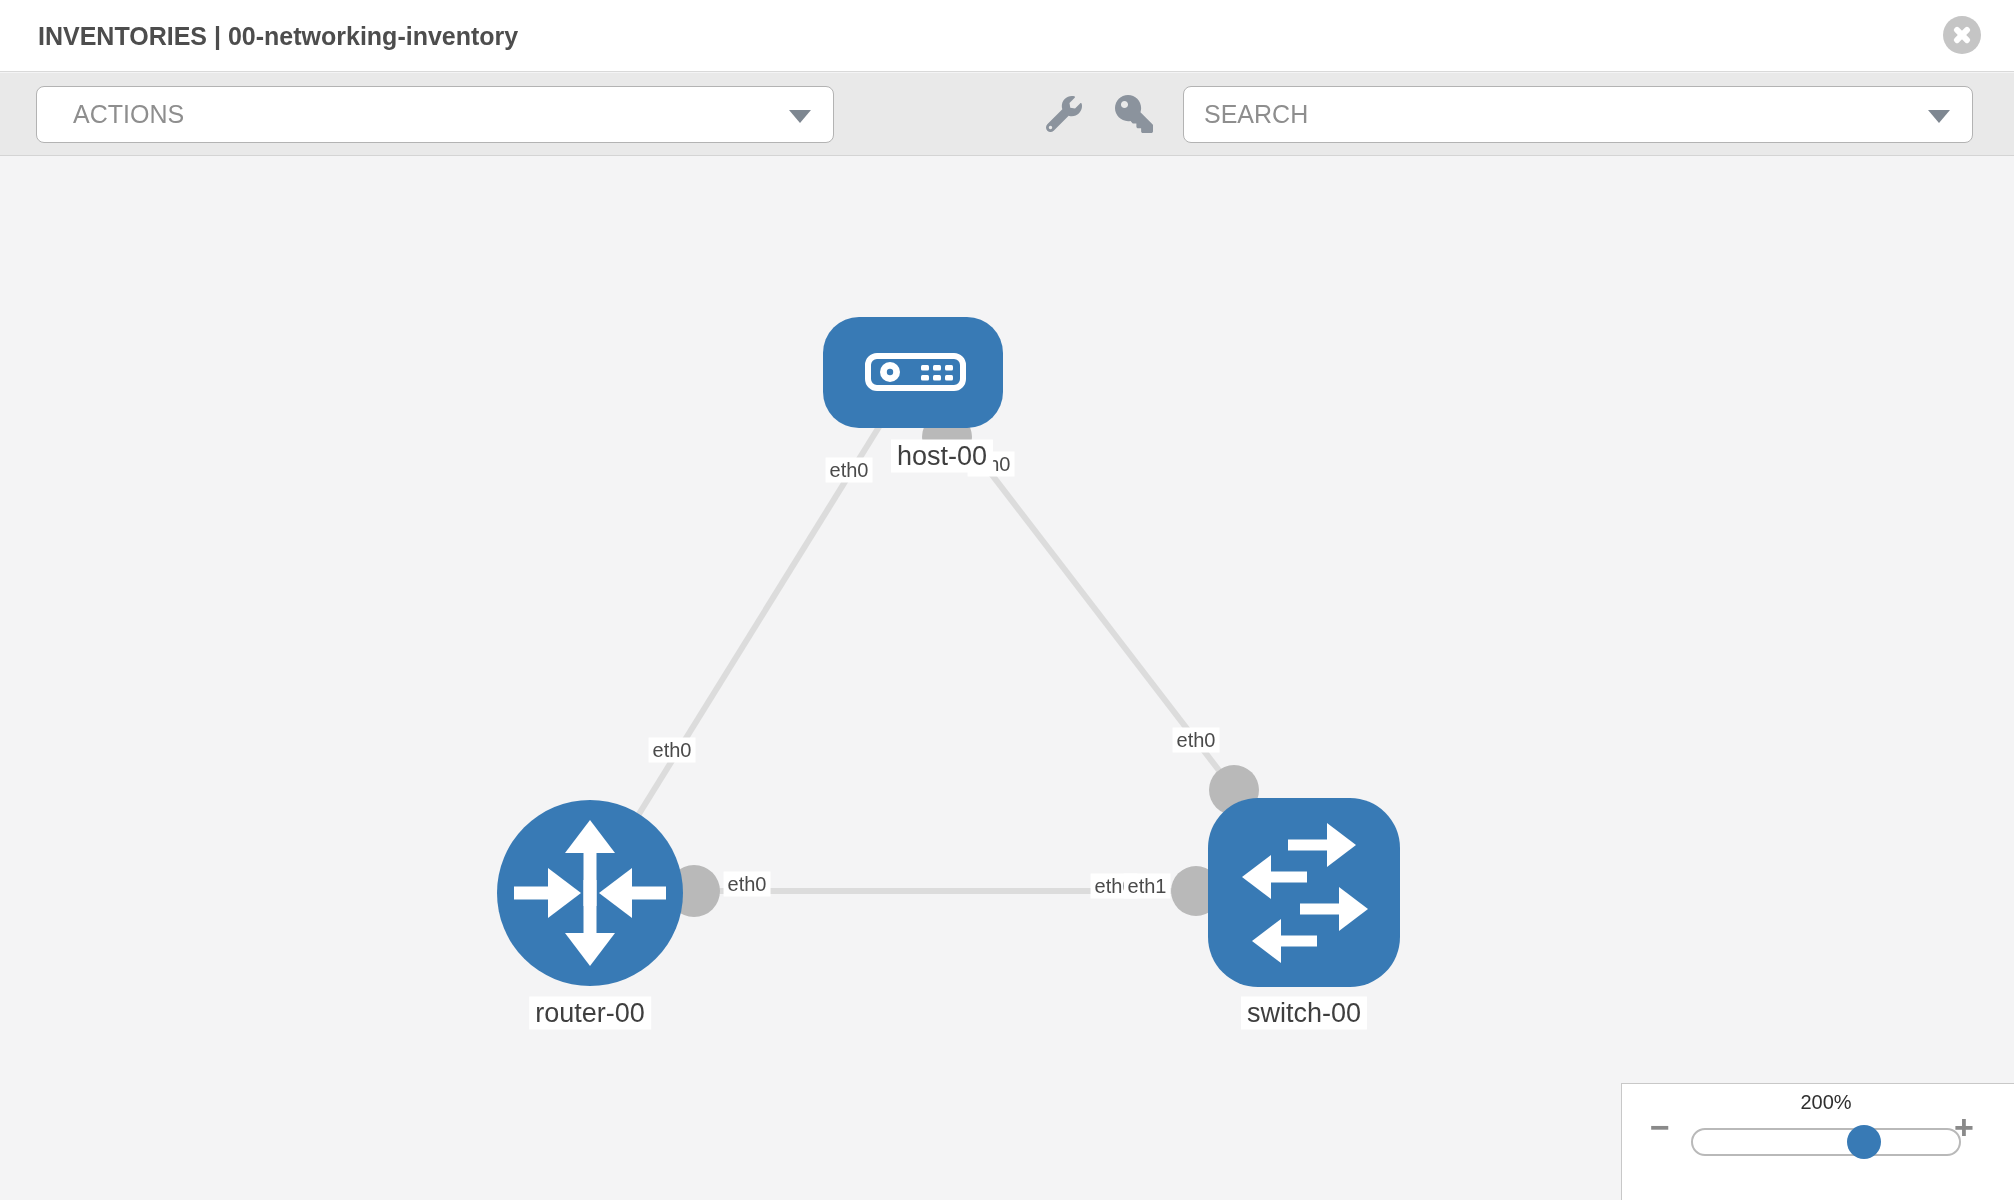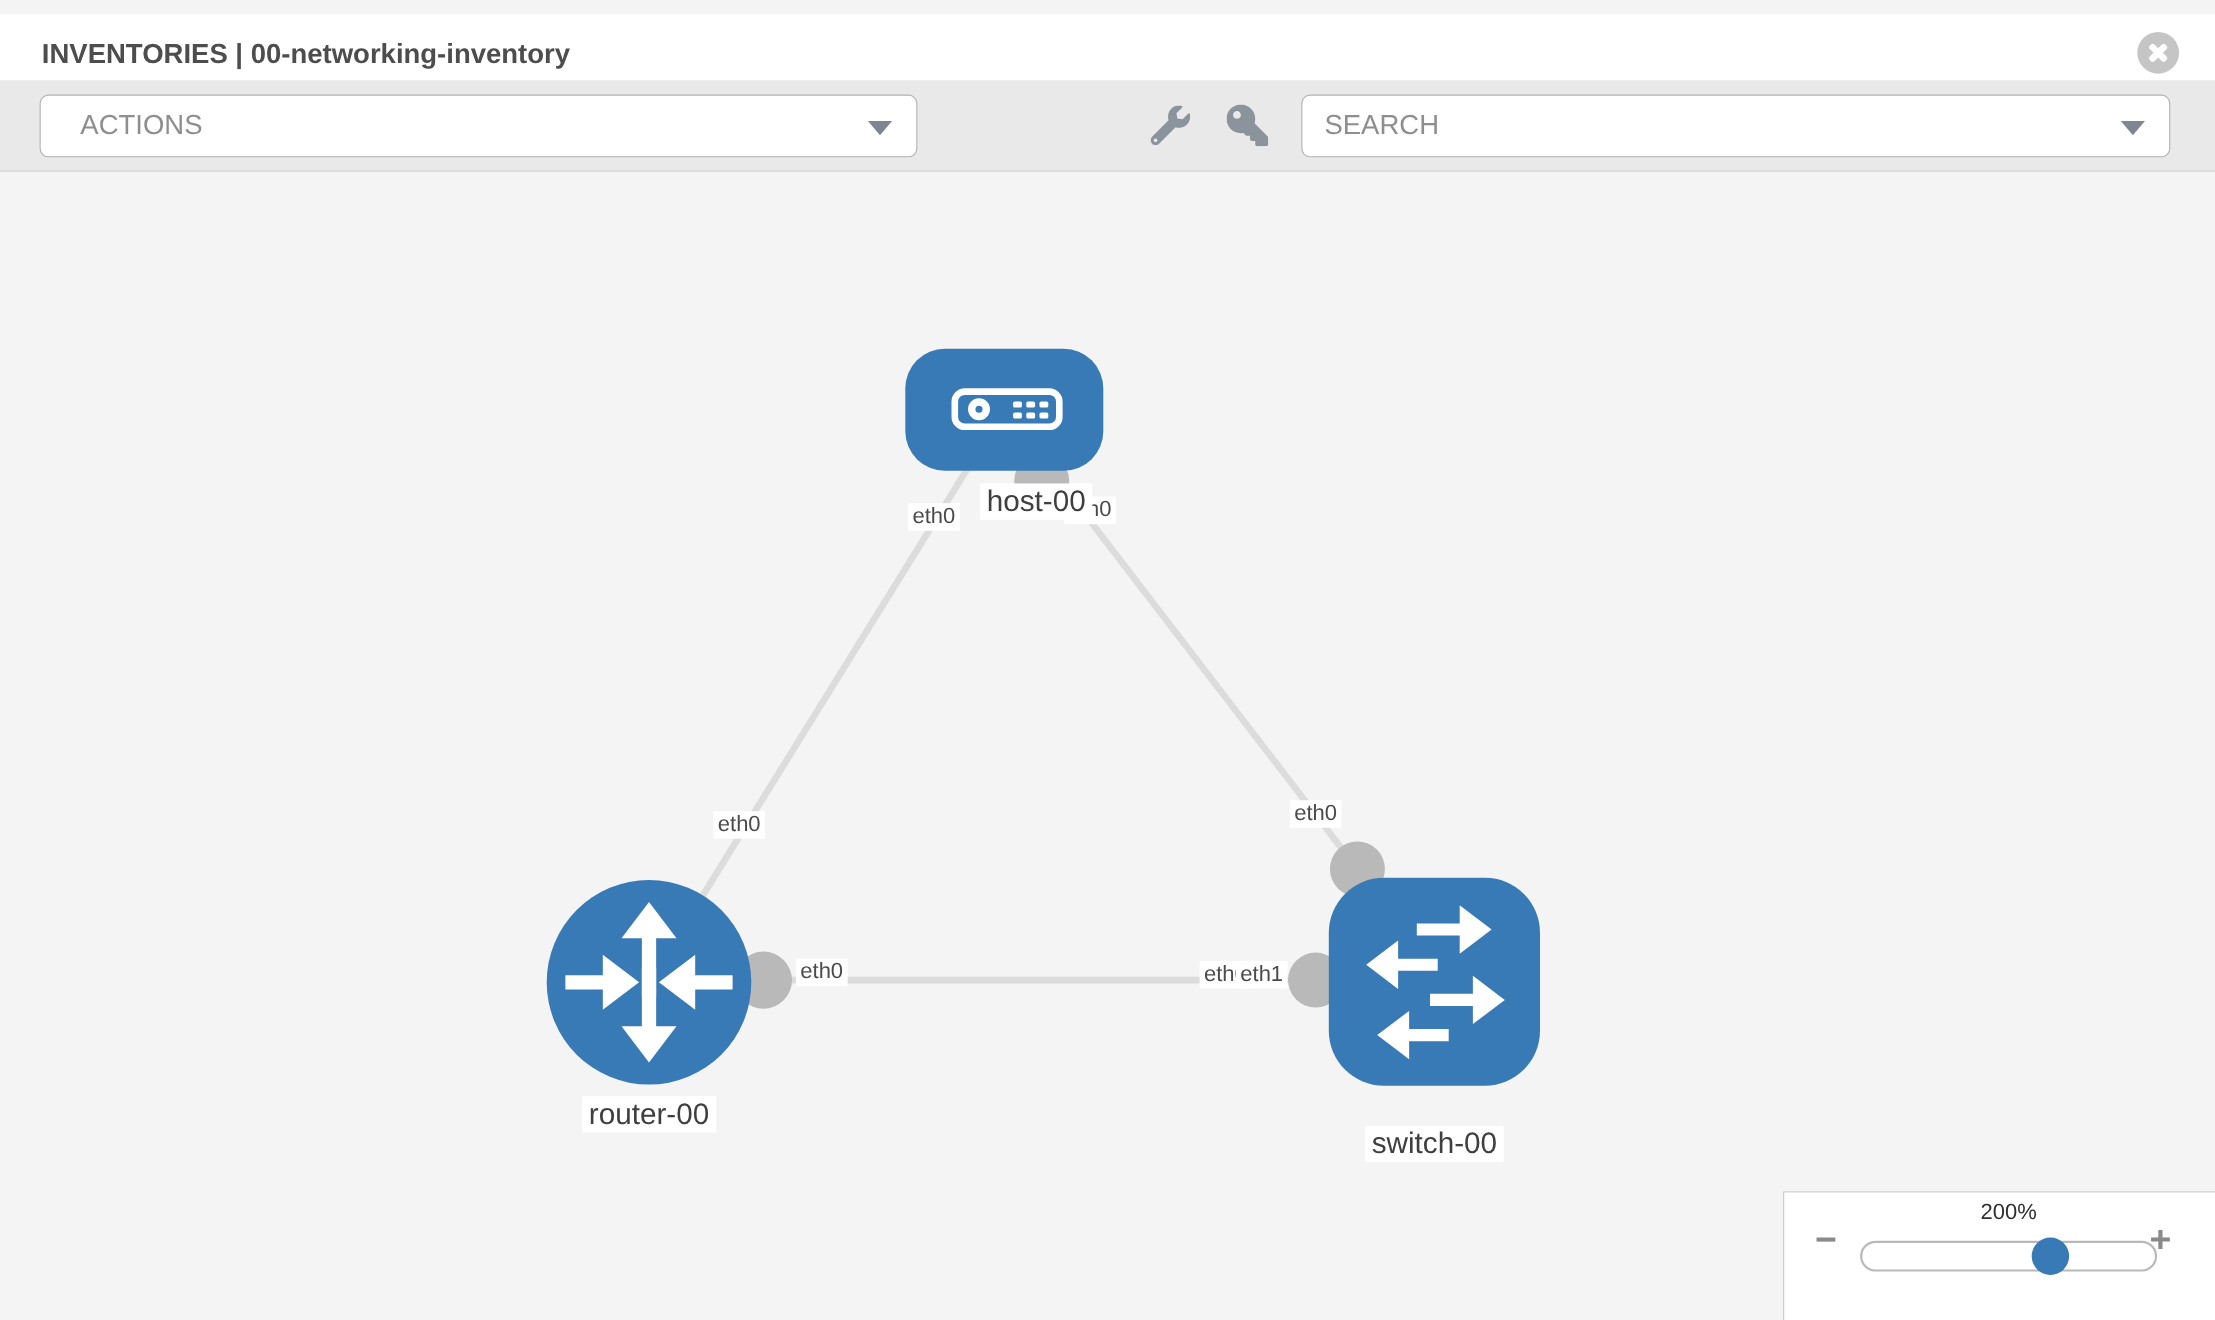--- a/index.html
+++ b/index.html
@@ -14,21 +14,21 @@
   .port-label, .node-label {
     position:absolute; transform:translate(-50%,-50%);
     background:#ffffff; color:#4a4a4a; white-space:nowrap; z-index:3;
   }
   .port-label { font-size:20px; padding:1px 4px; }
   .node-label { font-size:27px; padding:1px 6px; color:#3f3f3f; }
 
   
   .header {
     position:absolute; top:0; left:0; width:100%; height:72px;
-    background:#ffffff; border-bottom:1px solid #d9d9d9; z-index:10;margin-top:13px;
+    background:#ffffff; border-bottom:1px solid #d9d9d9; z-index:10;
   }
   .page-title {
     position:absolute; left:38px; top:0; line-height:72px;
     font-size:25px; font-weight:700; color:#4d4d4d;
   }
   .close-btn {
     position:absolute; right:33px; top:16px; width:38px; height:38px;
     border-radius:50%; background:#c5c5c5; cursor:pointer;
   }
   .close-btn .bar {
@@ -151,21 +151,21 @@
     <div class="port-label" style="left:849px;  top:470px;">eth0</div>
     <div class="port-label" style="left:672px;  top:750px;">eth0</div>
     <div class="port-label" style="left:991px;  top:464px;">eth0</div>
     <div class="port-label" style="left:1196px; top:740px;">eth0</div>
     <div class="port-label" style="left:747px;  top:884px;">eth0</div>
     <div class="port-label" style="left:1114px; top:886px;">eth0</div>
     <div class="port-label" style="left:1147px; top:886px;">eth1</div>
 
     <div class="node-label" style="left:932px;  top:456px;margin-left:10px;">host-00</div>
     <div class="node-label" style="left:590px;  top:1013px;">router-00</div>
-    <div class="node-label" style="left:1304px; top:1013px;margin-top:27px;">switch-00</div>
+    <div class="node-label" style="left:1304px; top:1013px;">switch-00</div>
   </div>
 
   <div class="zoom-panel">
     <div class="zoom-value">200%</div>
     <div class="zoom-minus">−</div>
     <div class="zoom-track"></div>
     <div class="zoom-thumb"></div>
     <div class="zoom-plus">+</div>
   </div>
 

